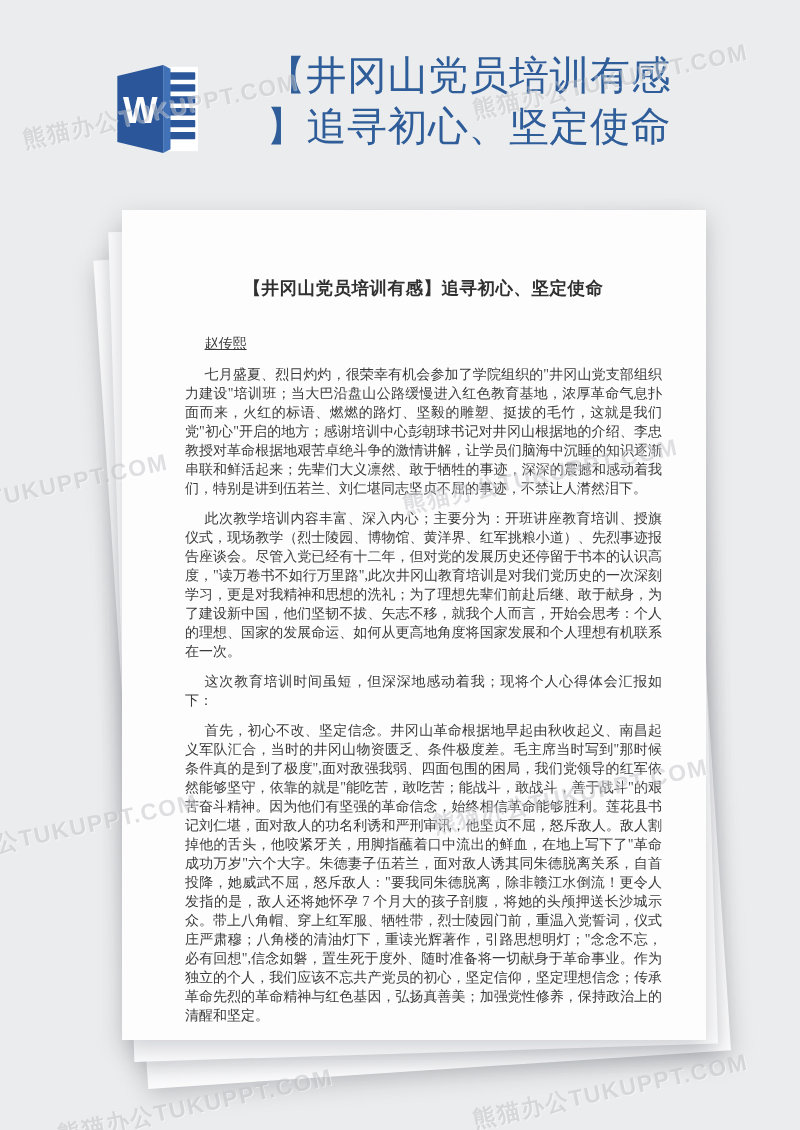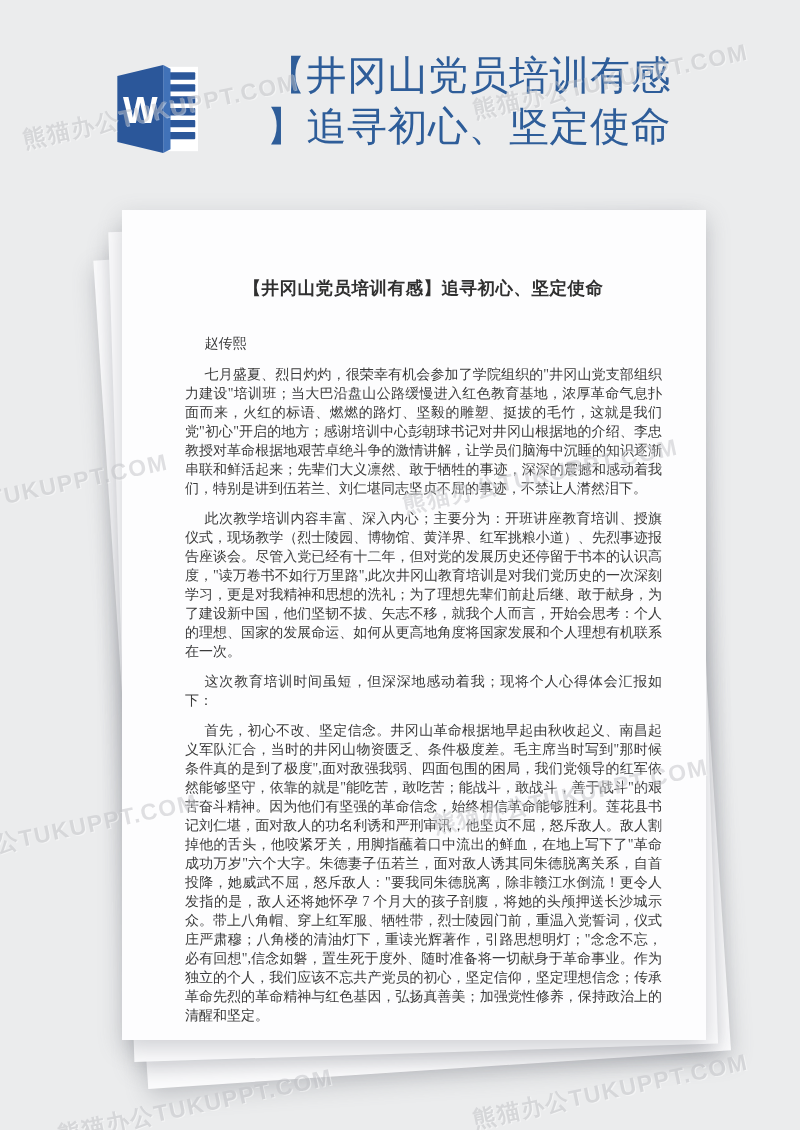--- a/index.html
+++ b/index.html
@@ -30,21 +30,21 @@
 
   .doc {
     font-family:"Liberation Serif","DejaVu Serif",serif;
     color:#3b3b3b; font-size:14px; line-height:19px;
   }
   .doc-title {
     margin:0 0 34px 0; text-align:center;
     font-size:17.5px; line-height:24px; font-weight:bold; color:#303030;
     letter-spacing:0.5px;
   }
-  .author { margin:0 0 12px 0; text-indent:1.4em; }
+  .author { margin:0 0 12px 0; text-indent:1.4em;text-decoration:underline; }
   .paras p {
     margin:0 0 11px 0; text-indent:1.4em;
     text-align:justify;
   }
   .paras p:last-child { margin-bottom:4px; }
 
   
   .wm-layer { position:absolute; inset:0; z-index:40; pointer-events:none; }
   .wm {
     position:absolute; transform:rotate(-12deg); transform-origin:left top;

